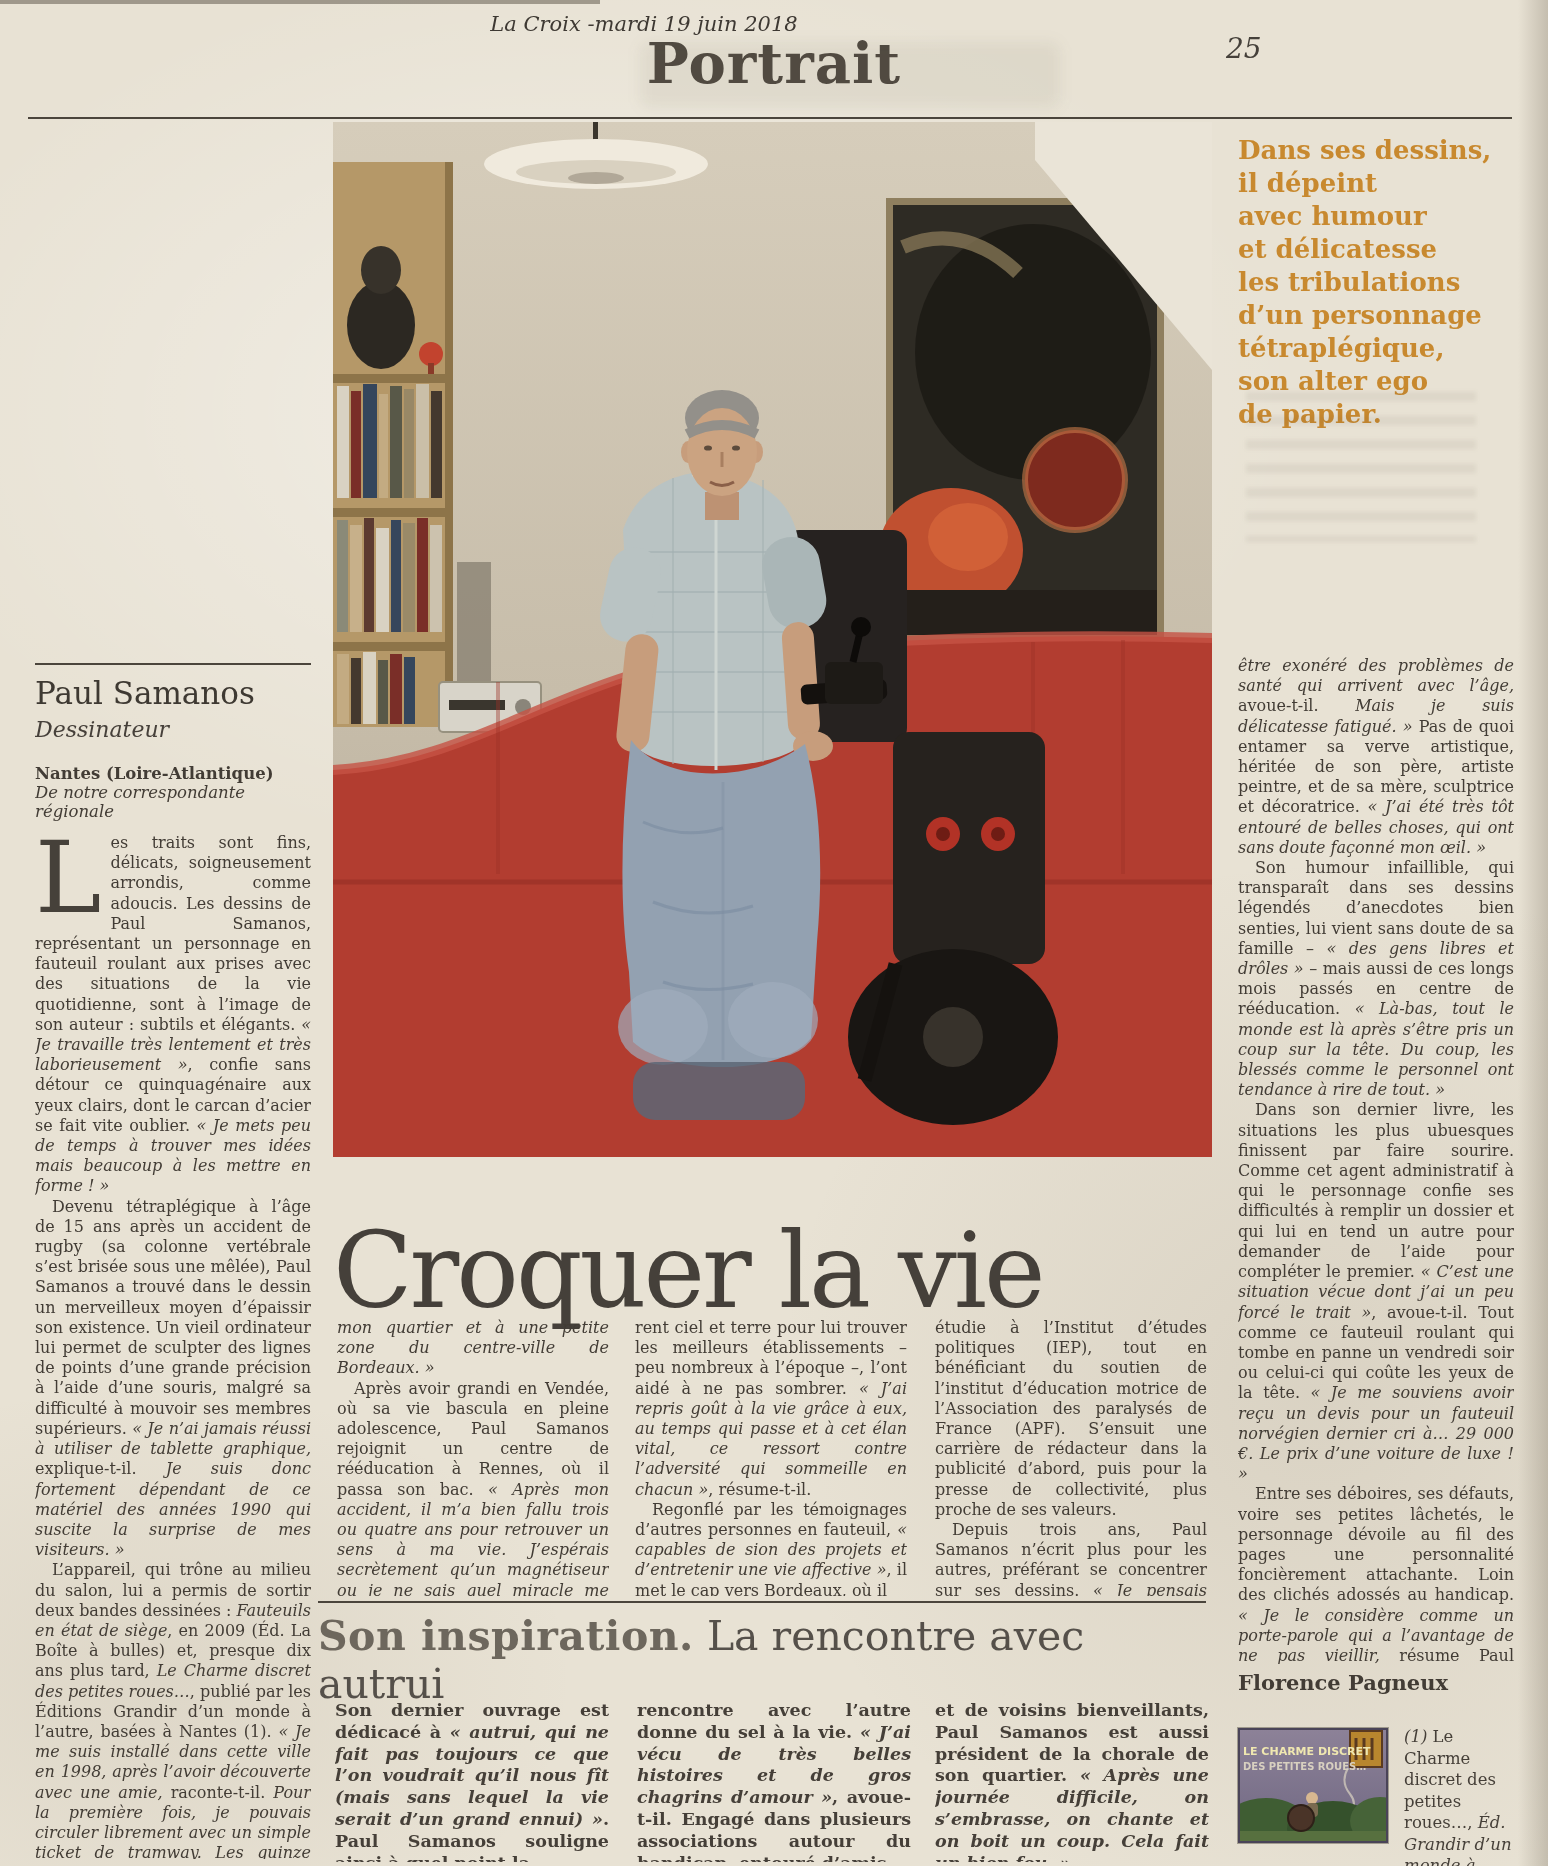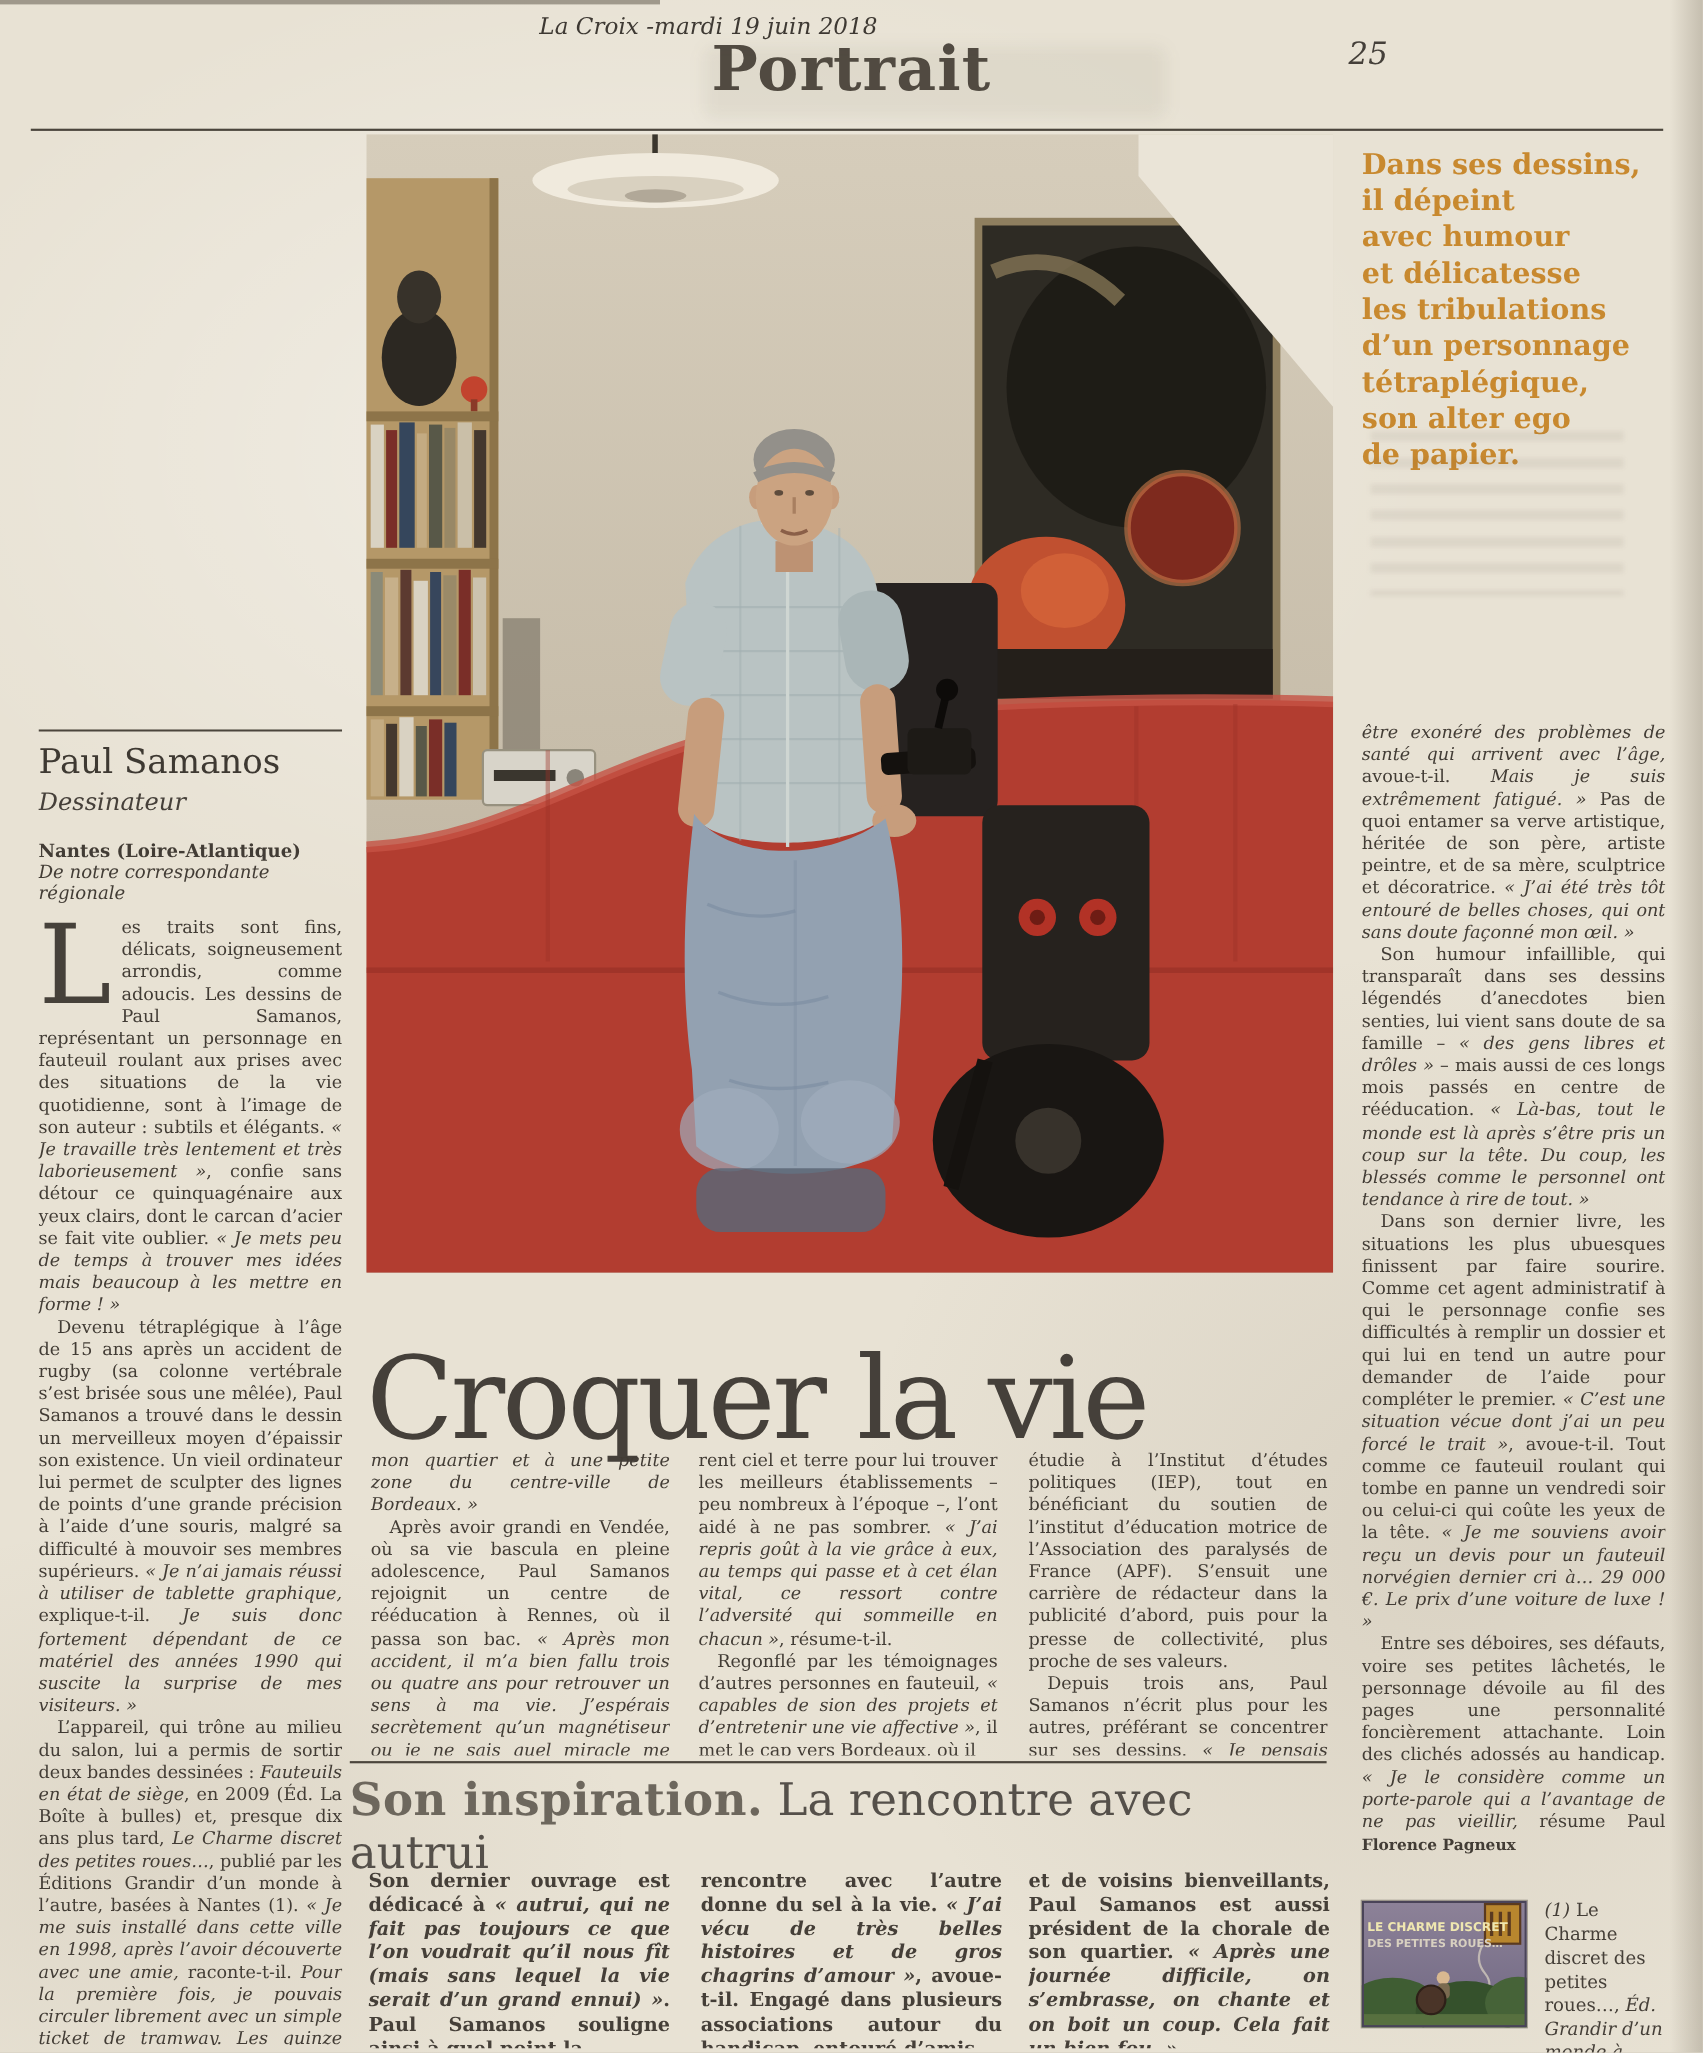--- a/index.html
+++ b/index.html
@@ -47,21 +47,21 @@
   
   .headline{left:333px;top:1162px;width:879px;text-align:left;font-size:104px;
     letter-spacing:-3px;color:#45403a;margin-top:48px;}
   
   .colA{left:337px;top:1318px;width:272px;height:278px;overflow:hidden;}
   .colB{left:635px;top:1318px;width:272px;height:278px;overflow:hidden;}
   .colC{left:935px;top:1318px;width:272px;height:278px;overflow:hidden;}
   
   .col-right{left:1238px;top:656px;width:276px;height:1070px;}
   .col-right .paras{height:1008px;overflow:hidden;}
-  .byline{font-weight:bold;font-size:14px;margin-top:6px;}
+  .byline{font-weight:bold;font-size:21px;margin-top:6px;}
   
   .insp-rule{left:318px;top:1601px;width:888px;height:2px;background:#4b453c;}
   .insp-head{left:318px;top:1612px;width:890px;font-size:41px;}
   .insp-label{font-weight:bold;color:#6d675d;letter-spacing:.5px;}
   .insp-title{color:#55504a;}
   .insp-col{top:1700px;width:274px;height:162px;overflow:hidden;}
   .insp-col p{margin:0;text-align:justify;font-weight:bold;font-size:17.5px;line-height:21.8px;color:#453f38;}
   .ic1{left:335px;} .ic2{left:637px;} .ic3{left:935px;}
   
   .book-cover{left:1238px;top:1728px;width:150px;height:115px;box-shadow:0 0 0 1px rgba(60,55,45,.4);}
@@ -255,21 +255,21 @@
     <p class="ind">Regonflé par les témoignages d’autres personnes en fauteuil, <i>« capables de sion des projets et d’entretenir une vie affective »</i>, il met le cap vers Bordeaux, où il</p>
   </div>
   <div class="abs colC bodytext">
     <p>étudie à l’Institut d’études politiques (IEP), tout en bénéficiant du soutien de l’institut d’éducation motrice de l’Association des paralysés de France (APF). S’ensuit une carrière de rédacteur dans la publicité d’abord, puis pour la presse de collectivité, plus proche de ses valeurs.</p>
     <p class="ind">Depuis trois ans, Paul Samanos n’écrit plus pour les autres, préférant se concentrer sur ses dessins. <i>« Je pensais naïvement</i></p>
   </div>
 
   <div class="abs ghost-lines" style="left:1246px;top:392px;width:230px;height:150px;"></div>
   <div class="abs col-right bodytext">
     <div class="paras">
-      <p><i>être exonéré des problèmes de santé qui arrivent avec l’âge,</i> avoue-t-il. <i>Mais je suis extrêmement fatigué. »</i> Pas de quoi entamer sa verve artistique, héritée de son père, artiste peintre, et de sa mère, sculptrice et décoratrice. <i>« J’ai été très tôt entouré de belles choses, qui ont sans doute façonné mon œil. »</i></p>
+      <p><i>être exonéré des problèmes de santé qui arrivent avec l’âge,</i> avoue-t-il. <i>Mais je suis délicatesse fatigué. »</i> Pas de quoi entamer sa verve artistique, héritée de son père, artiste peintre, et de sa mère, sculptrice et décoratrice. <i>« J’ai été très tôt entouré de belles choses, qui ont sans doute façonné mon œil. »</i></p>
       <p class="ind">Son humour infaillible, qui transparaît dans ses dessins légendés d’anecdotes bien senties, lui vient sans doute de sa famille – <i>« des gens libres et drôles »</i> – mais aussi de ces longs mois passés en centre de rééducation. <i>« Là-bas, tout le monde est là après s’être pris un coup sur la tête. Du coup, les blessés comme le personnel ont tendance à rire de tout. »</i></p>
       <p class="ind">Dans son dernier livre, les situations les plus ubuesques finissent par faire sourire. Comme cet agent administratif à qui le personnage confie ses difficultés à remplir un dossier et qui lui en tend un autre pour demander de l’aide pour compléter le premier. <i>« C’est une situation vécue dont j’ai un peu forcé le trait »</i>, avoue-t-il. Tout comme ce fauteuil roulant qui tombe en panne un vendredi soir ou celui-ci qui coûte les yeux de la tête. <i>« Je me souviens avoir reçu un devis pour un fauteuil norvégien dernier cri à… 29 000 €. Le prix d’une voiture de luxe ! »</i></p>
       <p class="ind">Entre ses déboires, ses défauts, voire ses petites lâchetés, le personnage dévoile au fil des pages une personnalité foncièrement attachante. Loin des clichés adossés au handicap. <i>« Je le considère comme un porte-parole qui a l’avantage de ne pas vieillir,</i> résume Paul Samanos. </p>
     </div>
     <div class="byline">Florence Pagneux</div>
   </div>
 
   <div class="abs insp-rule"></div>
   <div class="abs insp-head">
     <span class="insp-label">Son inspiration.</span><span class="insp-title"> La rencontre avec autrui</span>

